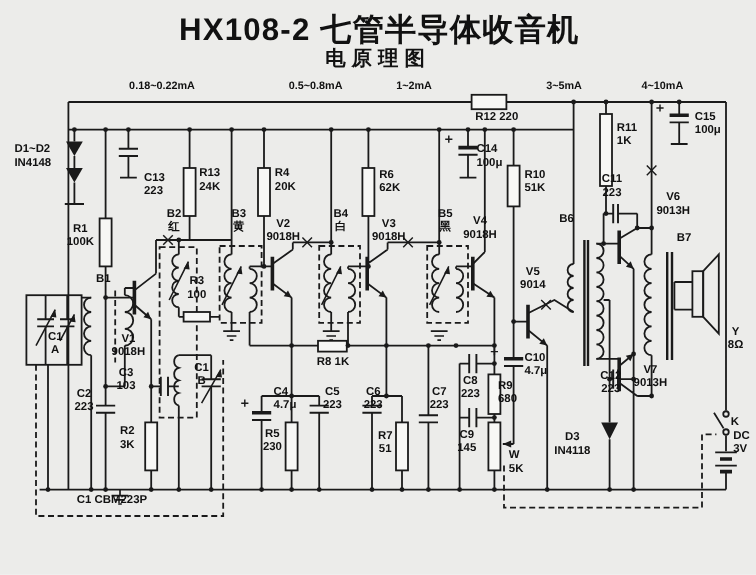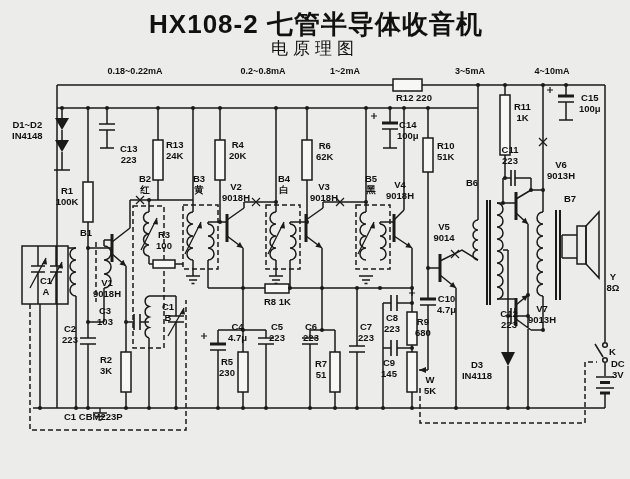--- a/index.html
+++ b/index.html
@@ -1,26 +1,26 @@
 <!DOCTYPE html>
 <html><head>
 <meta charset="utf-8">
 <style>
   html,body{margin:0;padding:0;}
   #page{position:relative;width:630px;height:479px;background:#ececea;overflow:hidden;
         font-family:"Liberation Sans","DejaVu Sans",sans-serif;color:#111;}
   #title{position:absolute;left:0;top:6px;width:100%;text-align:center;font-size:26px;
          font-weight:bold;letter-spacing:1px;margin:1px;}
   #subtitle{position:absolute;left:0;top:37px;width:100%;text-align:center;font-size:17px;
-         font-weight:normal;letter-spacing:5px;margin:0;}
+         font-weight:bold;letter-spacing:5px;margin:0;}
   svg{position:absolute;left:0;top:0;}
   .lbl{position:absolute;font-size:9.5px;font-weight:bold;line-height:1.15;
        white-space:pre;text-align:center;}
   .cur{position:absolute;top:66px;font-size:9px;font-weight:bold;transform:translateX(-50%);}
-  .one{text-align:center;}
+  .one{text-align:left;}
 </style>
 </head>
 <body>
 
 <div id="page">
   <h1 id="title">HX108-2 七管半导体收音机</h1>
   <h2 id="subtitle">电原理图</h2>
 
   <svg width="630" height="479" viewBox="0 0 630 479">
     <g stroke="#1a1a1a" fill="none" stroke-width="1.5">
@@ -260,21 +260,21 @@
           <circle cx="543" cy="190" r="2"></circle>
           <circle cx="543" cy="330" r="2"></circle>
         <circle cx="508" cy="316" r="2"></circle>
           <circle cx="528" cy="316" r="2"></circle>
           <circle cx="528" cy="295" r="2"></circle>
       </g>
     </g>
   </svg>
 
   <span class="cur" style="left:135px">0.18~0.22mA</span>
-  <span class="cur" style="left:263px">0.2~0.8mA</span>
+  <span class="cur" style="left:263px">0.5~0.8mA</span>
   <span class="cur" style="left:345px">1~2mA</span>
   <span class="cur" style="left:470px">3~5mA</span>
   <span class="cur" style="left:552px">4~10mA</span>
 
   <span class="lbl one" style="left:12px;top:120px">D1~D2
 IN4148</span>
   <span class="lbl one" style="left:120px;top:144px">C13
 223</span>
   <span class="lbl" style="left:53px;top:186px;width:28px">R1
 100K</span>

